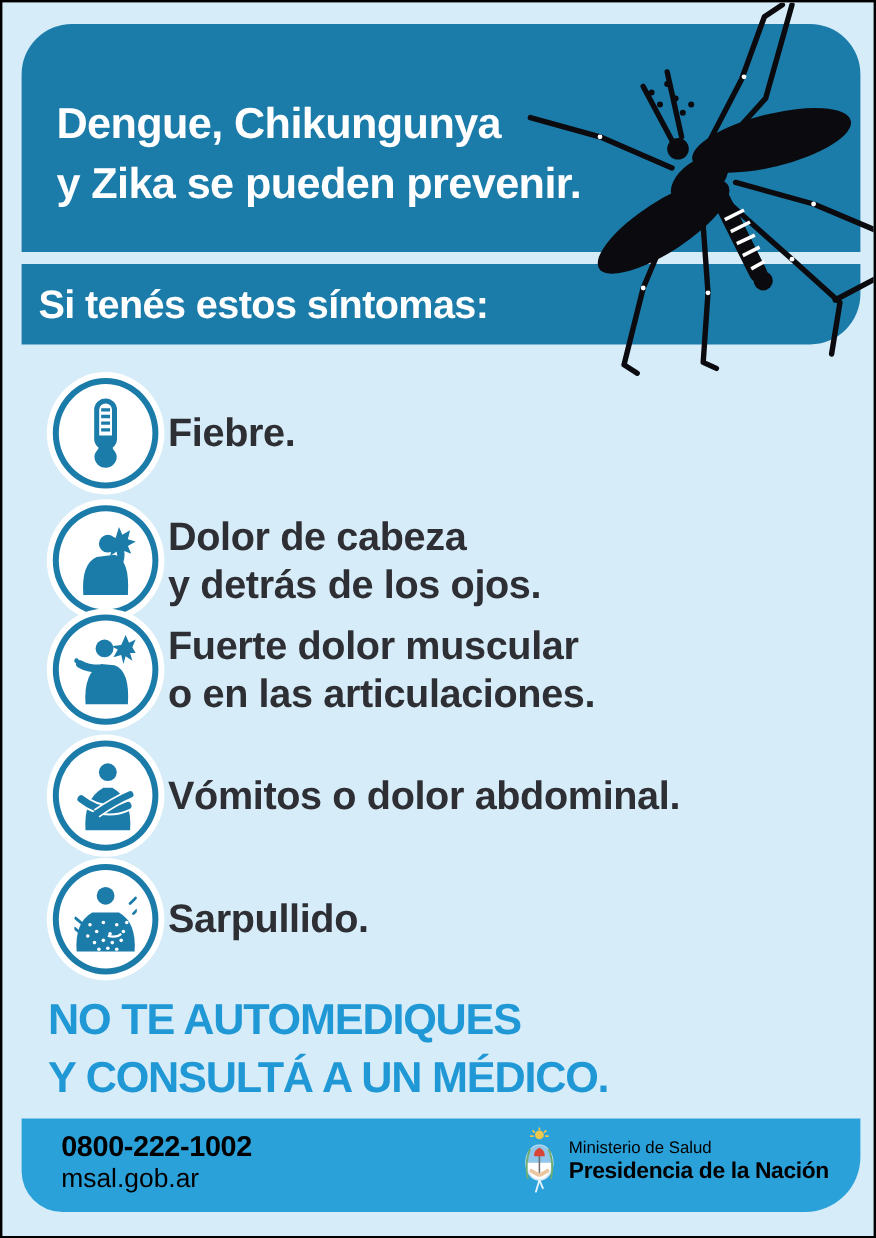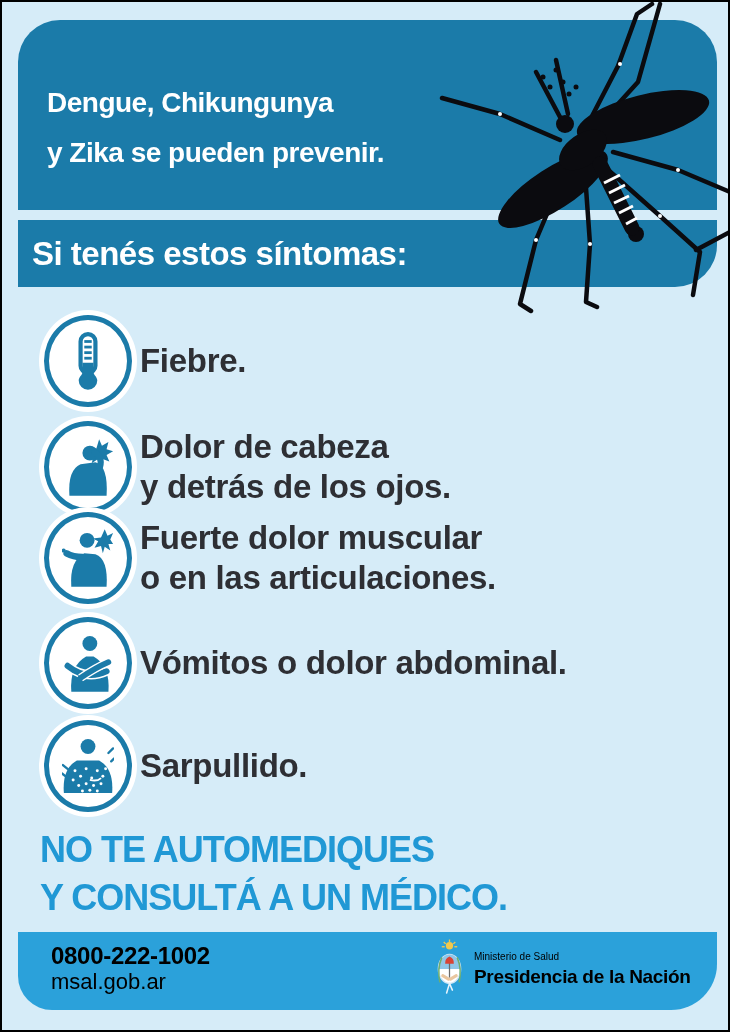--- a/index.html
+++ b/index.html
@@ -7,21 +7,21 @@
     position:relative; width:730px; height:1032px;
     background:#d6ecf8; border:2px solid #000; box-sizing:border-box;
     font-family:"Liberation Sans", sans-serif; overflow:hidden;
   }
   
   .band { position:absolute; left:16px; width:699px; background:#1b7ba9; }
   .band-title { top:18px; height:190px; border-radius:42px 42px 0 0; }
   .band-sub   { top:218px; height:67px; border-radius:0 0 42px 0; display:flex; align-items:center; }
   .title {
     position:absolute; left:29px; top:58px;
-    color:#fff; font-size:28px; font-weight:bold; line-height:50px; letter-spacing:-0.5px;
+    color:#fff; font-size:36px; font-weight:bold; line-height:50px; letter-spacing:-0.5px;
   }
   .subtitle { padding-left:14px; color:#fff; font-size:33px; font-weight:bold; letter-spacing:-0.5px; }
   
   .mosquito { position:absolute; left:436px; top:0; width:292px; height:322px; z-index:5; }
   
   .symptom-row { position:absolute; left:42px; display:flex; align-items:center; }
   .icon-badge {
     flex:none; box-sizing:border-box; width:88px; height:92px; border-radius:50%;
     background:#fff; border:5px solid #1b7ba9; box-shadow:0 0 0 5px #fff;
     display:flex; align-items:center; justify-content:center;
@@ -38,21 +38,21 @@
   
   .footer {
     position:absolute; left:16px; top:930px; width:699px; height:78px;
     background:#2ba1da; border-radius:0 0 46px 34px; color:#000000;
   }
   .contact { position:absolute; left:33px; top:10px; }
   .phone { font-size:24px; font-weight:bold; letter-spacing:-0.3px; line-height:27px; }
   .site  { font-size:22px; line-height:26px; }
   .gov { position:absolute; left:418px; top:6px; display:flex; align-items:center; }
   .gov-text { margin-left:11px; line-height:1; }
-  .org1 { font-size:10px; line-height:19px; }
+  .org1 { font-size:14px; line-height:19px; }
   .org2 { font-size:19px; font-weight:bold; line-height:21px; letter-spacing:-0.3px; }
 </style>
 </head>
 <body>
 
 <div class="poster">
 
   <div class="band band-title">
     <div class="title">
       <div>Dengue, Chikungunya</div>

